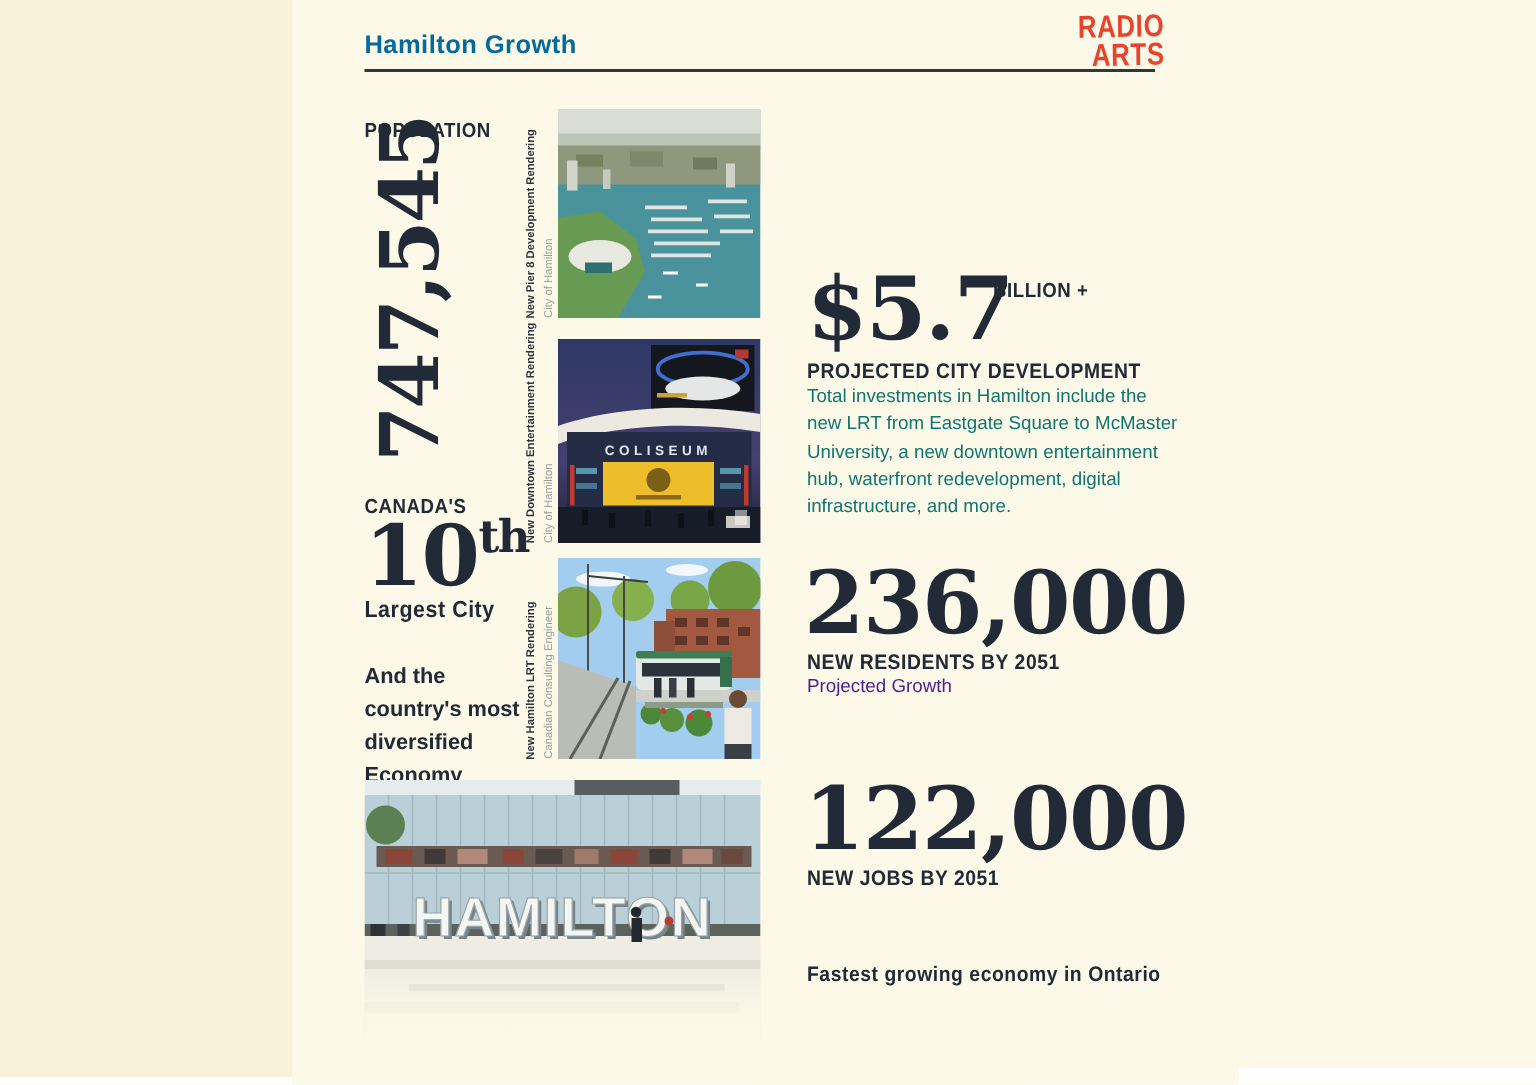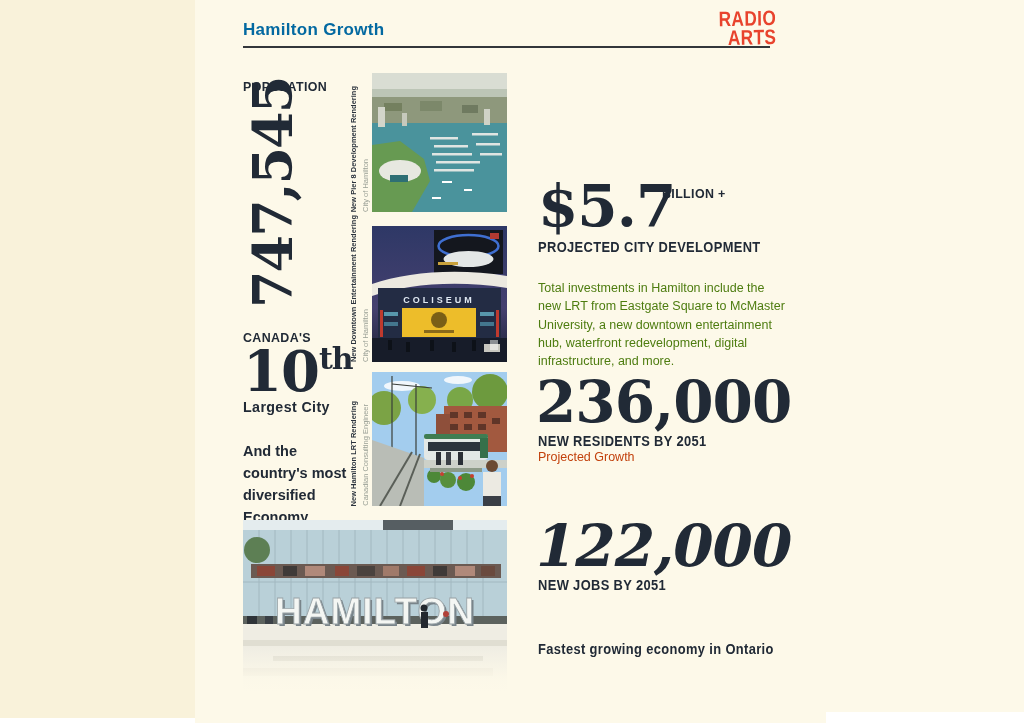--- a/index.html
+++ b/index.html
@@ -11,22 +11,22 @@
   .cond{font-weight:700;white-space:nowrap;transform:scaleX(.92);transform-origin:0 50%;letter-spacing:.4px;}
   .serif-num{font-family:"DejaVu Serif","Liberation Serif",serif;font-weight:700;color:#212a36;letter-spacing:-1px;white-space:nowrap;}
   .title{color:#0369a1;font-size:17px;font-weight:700;letter-spacing:.3px;}
   .rule{background:#33373b;height:2px;}
   .logo{color:#e8432d;font-weight:700;text-align:right;line-height:19px;font-size:21px;letter-spacing:.5px;transform:scaleX(.82) rotate(-1deg);transform-origin:100% 0;}
   .vnum{writing-mode:vertical-rl;transform:rotate(180deg);font-family:"DejaVu Serif","Liberation Serif",serif;font-weight:700;font-size:54px;letter-spacing:-2px;color:#212a36;line-height:1;}
   .vcap{display:flex;gap:3px;align-items:flex-end;}
   .vcap span{writing-mode:vertical-rl;transform:rotate(180deg);font-size:7.5px;line-height:9px;white-space:nowrap;}
   .vcap .l1{font-weight:700;color:#2b333d;}
   .vcap .l2{color:#9aa096;}
-  .para{font-size:12.5px;line-height:18.3px;color:#4d7c0f;margin-top:24px;}
-  .sub{font-size:12.5px;color:#c2410c;}
+  .para{font-size:12.5px;line-height:18.3px;color:#0f766e;}
+  .sub{font-size:12.5px;color:#4c1d95;}
   .big{font-size:58px;}
   .fade{position:absolute;left:0;bottom:0;width:100%;height:46px;background:linear-gradient(to bottom,rgba(253,249,233,0),rgba(253,249,233,.9) 70%,#fdf9e9);}
   .strip{background:#ffffff;}
 </style>
 </head>
 <body>
 
 <div class="stage">
   <div class="panel"></div>
 
@@ -191,21 +191,21 @@
       <circle cx="120" cy="94" r="6" fill="#6b4a33"></circle>
       <rect x="111" y="100" width="18" height="24" fill="#eceae2"></rect>
       <rect x="111" y="124" width="18" height="10" fill="#3a3f46"></rect>
     </g>
   </svg>
 
   <div class="abs serif-num big" style="left:536px;top:368px;">236,000</div>
   <div class="abs cond ink" style="left:538px;top:433px;font-size:14px;">NEW RESIDENTS BY 2051</div>
   <div class="abs sub" style="left:538px;top:450px;">Projected Growth</div>
 
-  <div class="abs serif-num big" style="left:536px;top:512px;font-style:italic;">122,000</div>
+  <div class="abs serif-num big" style="left:536px;top:512px;">122,000</div>
   <div class="abs cond ink" style="left:538px;top:577px;font-size:14px;">NEW JOBS BY 2051</div>
 
   <div class="abs cond ink" style="left:538px;top:641px;font-size:14px;">Fastest growing economy in Ontario</div>
 
   <div class="abs" style="left:243px;top:520px;width:264px;height:172px;">
     <svg width="264" height="172" viewBox="0 0 264 172">
       <rect width="264" height="172" fill="#f0eee4"></rect>
       <rect width="264" height="14" fill="#e4ecee"></rect>
       <rect x="140" y="0" width="70" height="10" fill="#565e62"></rect>
       <g>

